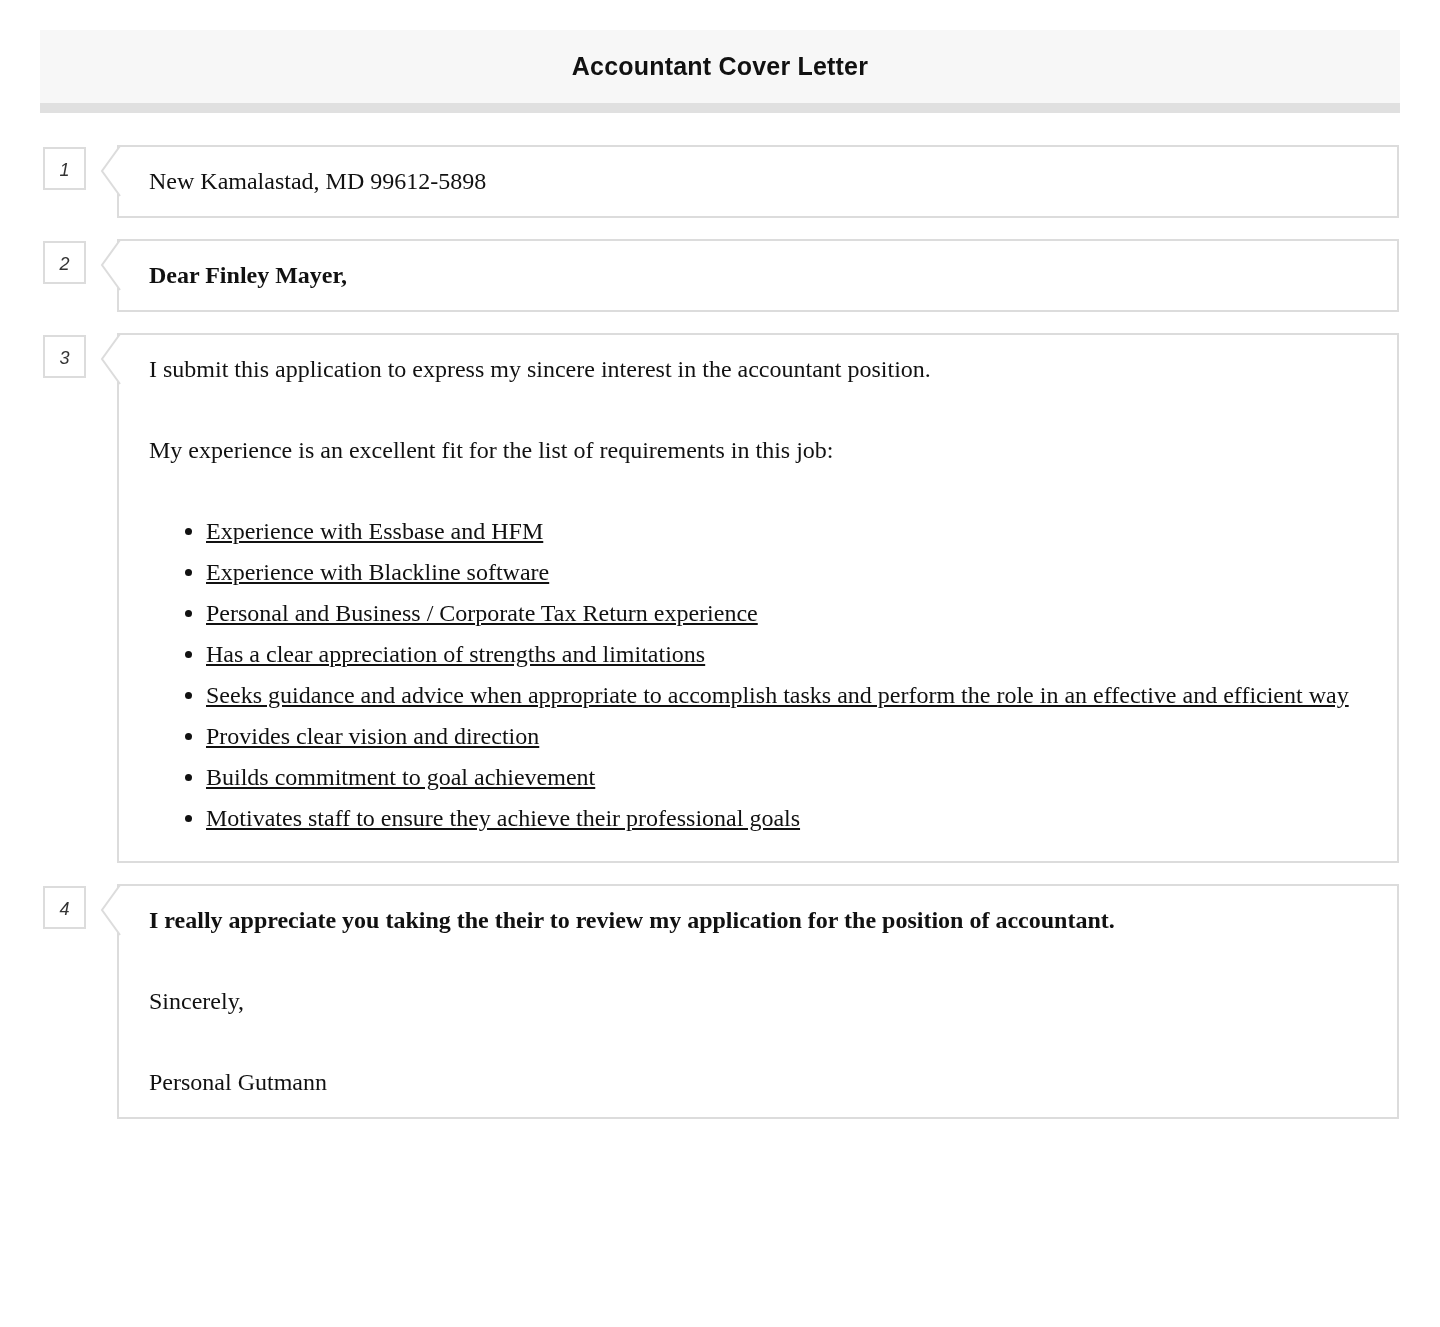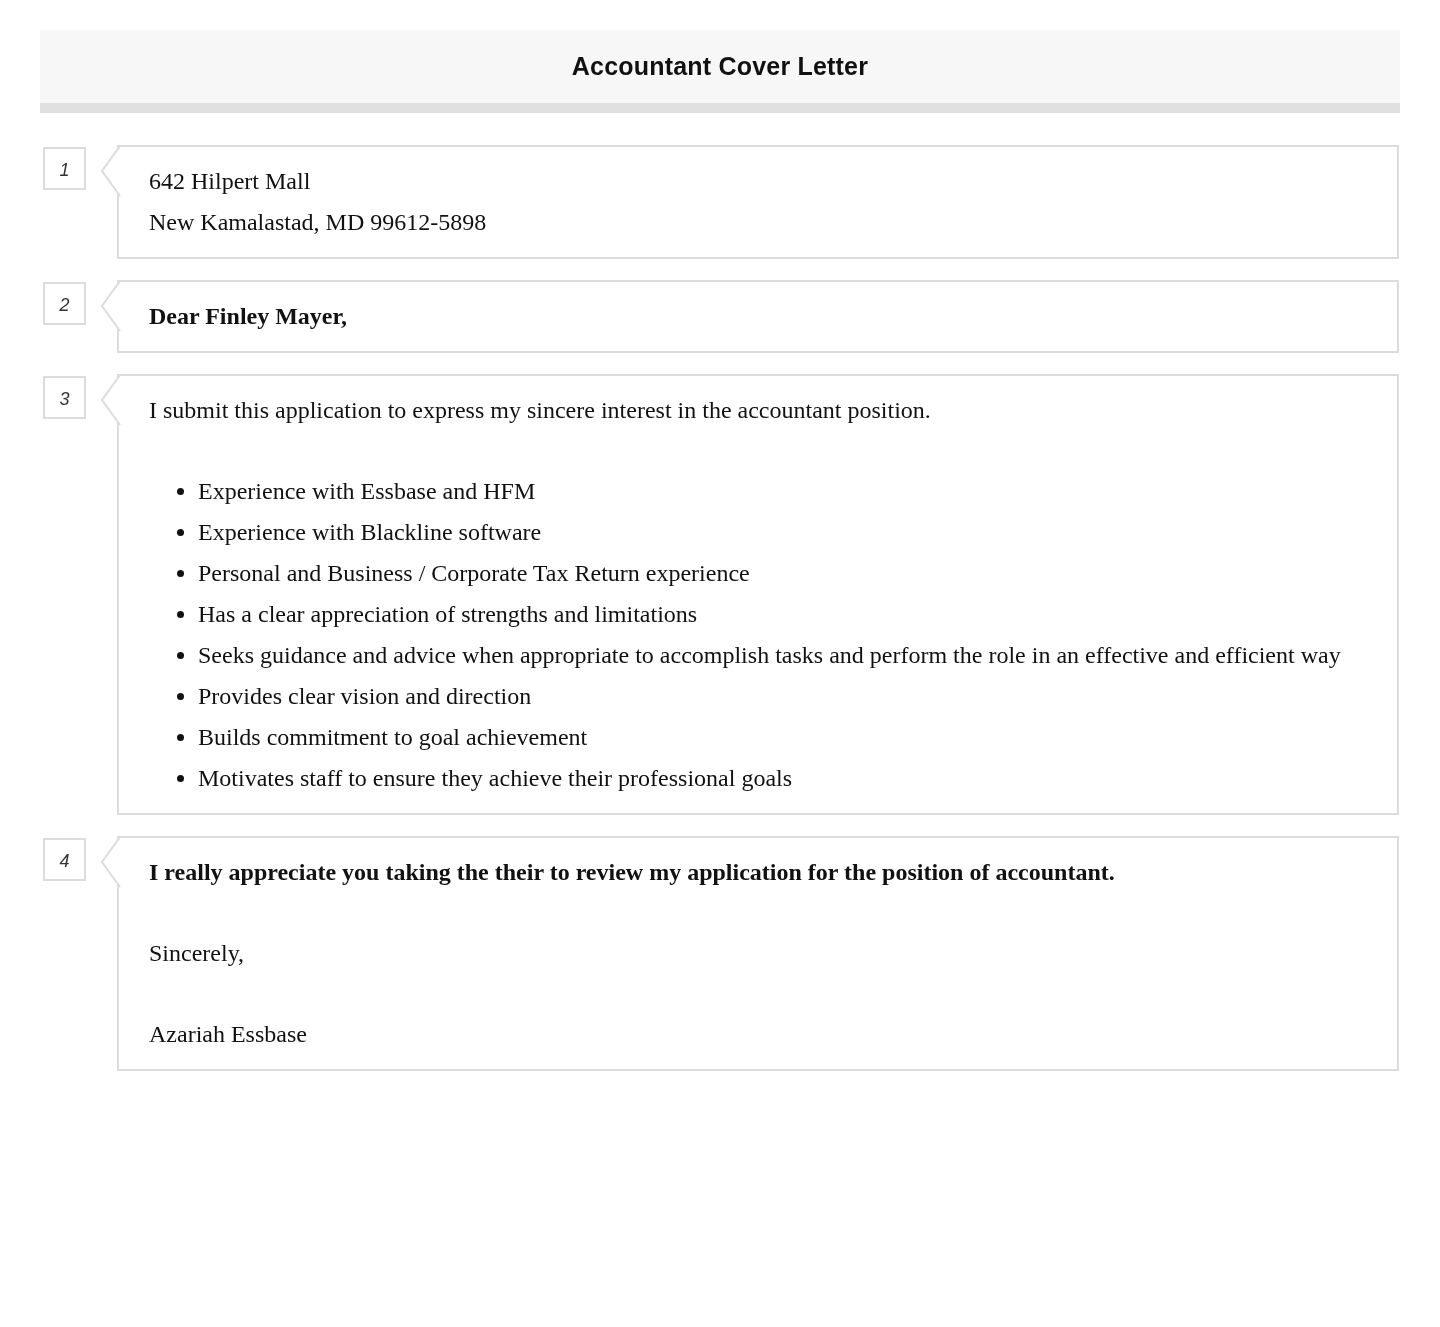--- a/index.html
+++ b/index.html
@@ -77,23 +77,24 @@
   .notch path {
     fill: #ffffff;
     stroke: var(--border-color);
     stroke-width: 2;
   }
   .callout p { margin: 0 0 40px 0; }
   .callout p:last-child { margin-bottom: 0; }
   .callout p.tight { margin: 0; }
   .salutation, .appreciation { font-weight: bold; }
   .bullets {
-    margin: 0;
+    margin: 8px;
     padding: 0 0 0 49px;
     list-style: disc;
+    text-decoration: underline;
   }
   .bullets li { margin: 0; padding: 0; }
 </style>
 </head>
 <body>
 
 <div class="page">
 
   <header class="doc-header">
     <h1 class="doc-title">Accountant Cover Letter</h1>
@@ -101,21 +102,20 @@
 
   <main class="sections">
 
     <section class="callout">
       <div class="badge">
         <span>1</span>
       </div>
       <svg class="notch" viewBox="0 0 22 52" aria-hidden="true">
           <path d="M21 1 L3 26 L21 51"></path>
         </svg>
-      <p class="tight">642 Hilpert Mall</p>
       <p class="tight">New Kamalastad, MD 99612-5898</p>
     </section>
 
     <section class="callout">
       <div class="badge">
         <span>2</span>
       </div>
       <svg class="notch" viewBox="0 0 22 52" aria-hidden="true">
           <path d="M21 1 L3 26 L21 51"></path>
         </svg>
@@ -123,20 +123,21 @@
     </section>
 
     <section class="callout">
       <div class="badge">
         <span>3</span>
       </div>
       <svg class="notch" viewBox="0 0 22 52" aria-hidden="true">
           <path d="M21 1 L3 26 L21 51"></path>
         </svg>
       <p>I submit this application to express my sincere interest in the accountant position.</p>
+      <p>My experience is an excellent fit for the list of requirements in this job:</p>
       <ul class="bullets">
         <li>Experience with Essbase and HFM</li>
         <li>Experience with Blackline software</li>
         <li>Personal and Business / Corporate Tax Return experience</li>
         <li>Has a clear appreciation of strengths and limitations</li>
         <li>Seeks guidance and advice when appropriate to accomplish tasks and perform the role in an effective and efficient way</li>
         <li>Provides clear vision and direction</li>
         <li>Builds commitment to goal achievement</li>
         <li>Motivates staff to ensure they achieve their professional goals</li>
       </ul>
@@ -144,17 +145,17 @@
 
     <section class="callout">
       <div class="badge">
         <span>4</span>
       </div>
       <svg class="notch" viewBox="0 0 22 52" aria-hidden="true">
           <path d="M21 1 L3 26 L21 51"></path>
         </svg>
       <p class="appreciation">I really appreciate you taking the their to review my application for the position of accountant.</p>
       <p>Sincerely,</p>
-      <p>Azariah Essbase</p>
+      <p>Personal Gutmann</p>
     </section>
 
   </main>
 </div>
 
 </body></html>

